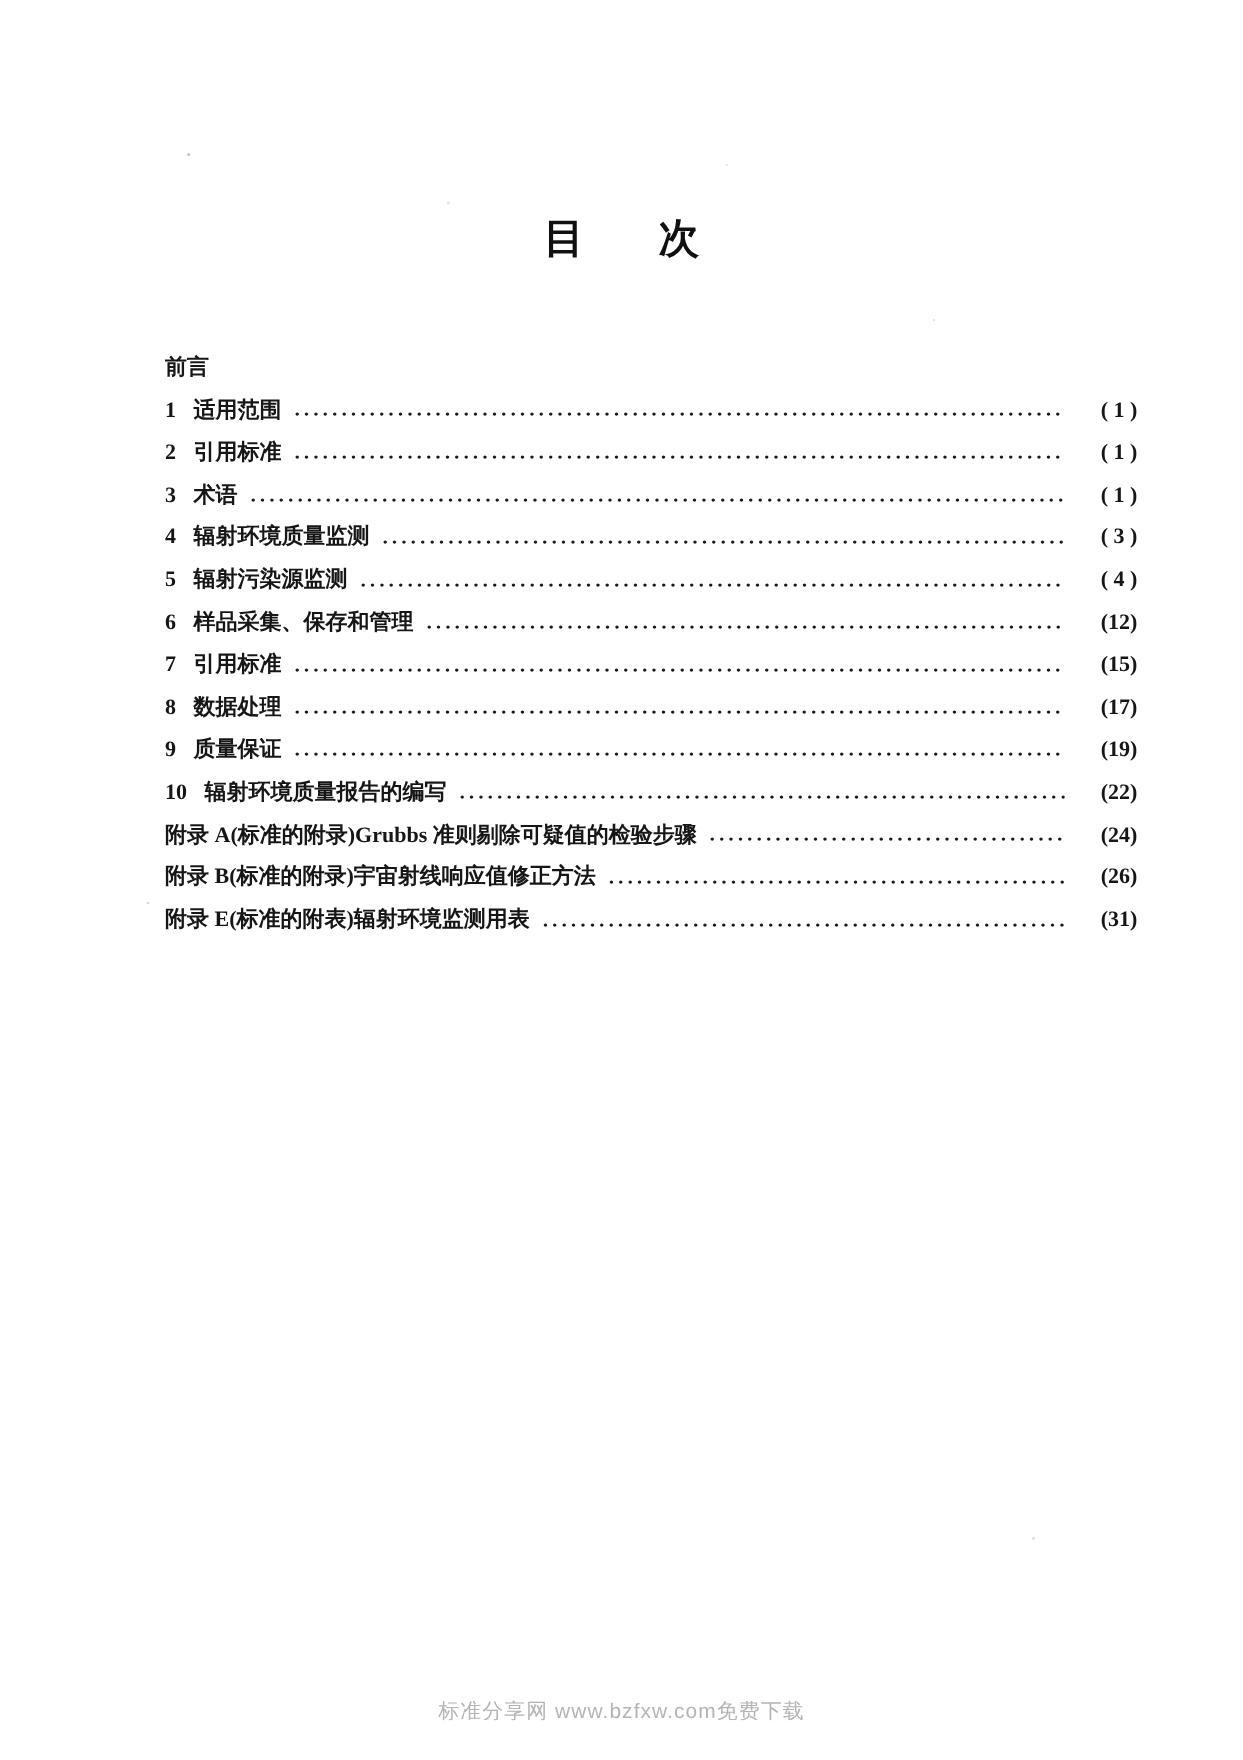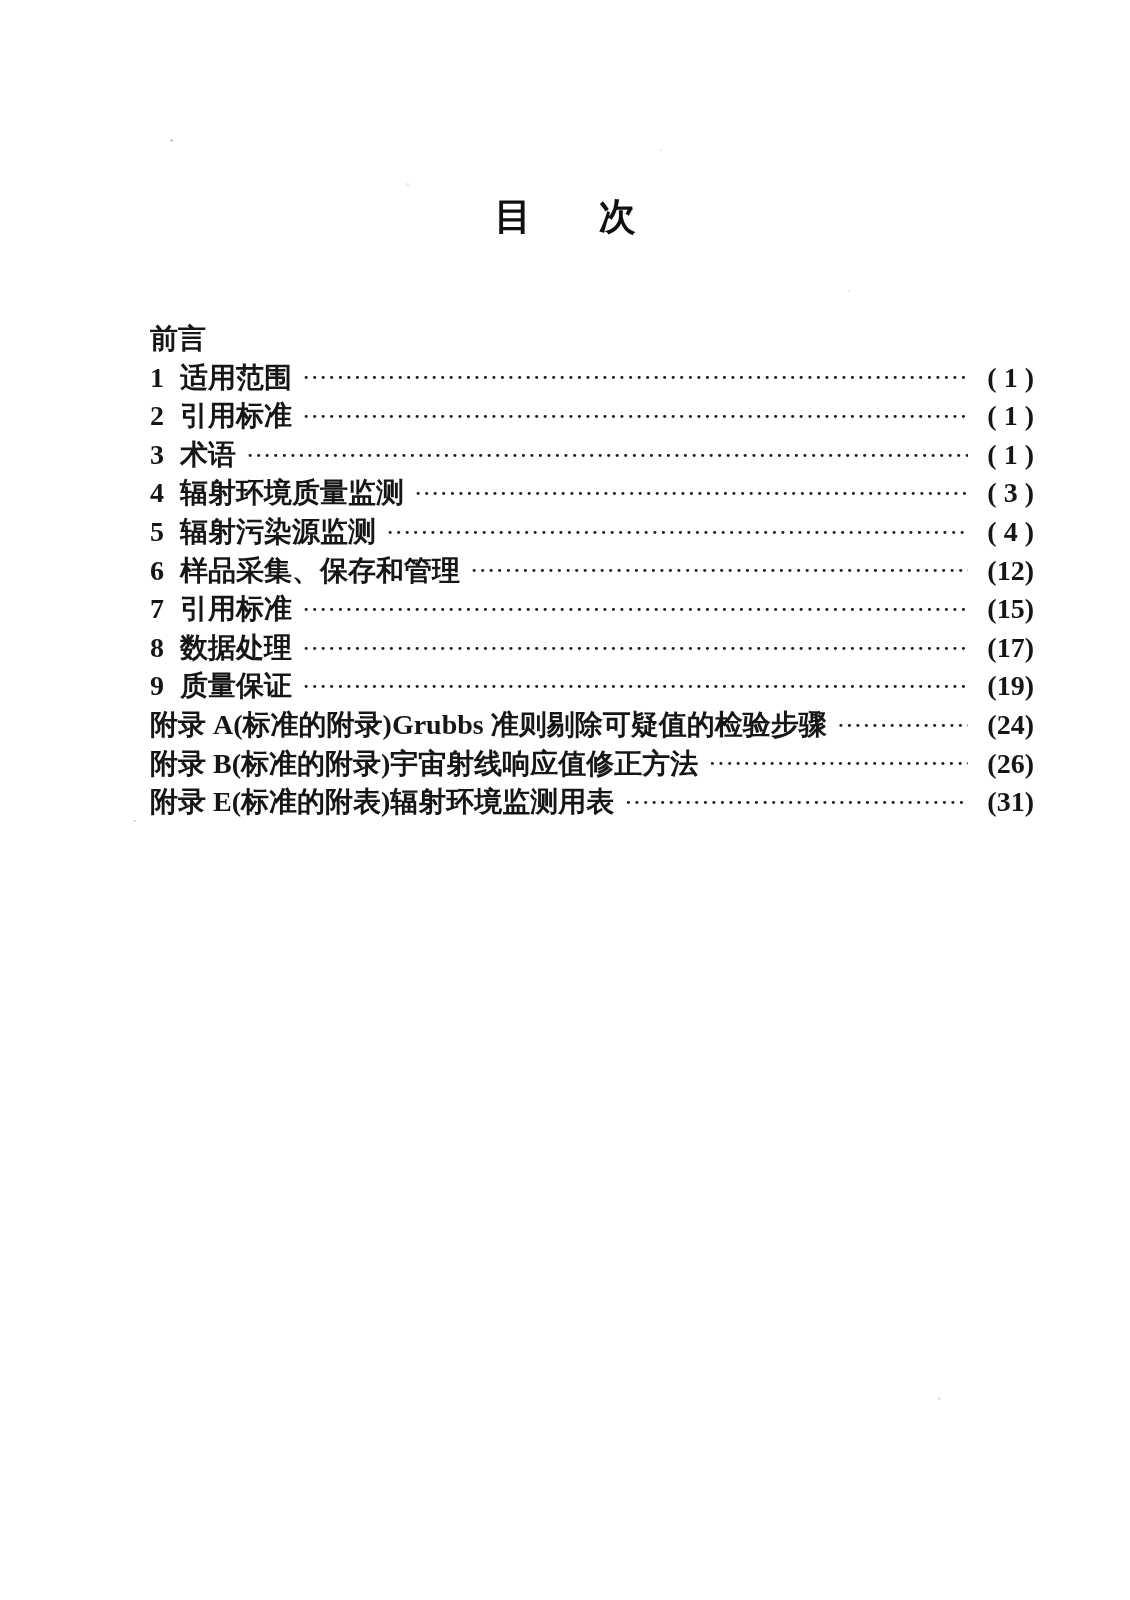--- a/index.html
+++ b/index.html
@@ -30,21 +30,21 @@
   .toc {
     position: absolute;
     top: 320px;
     left: 150px;
     right: 96px;
   }
   .toc-row {
     display: flex;
     align-items: baseline;
     height: 38.6px;
-    font-size: 28px;
+    font-size: 20px;
     font-weight: 600;
     white-space: nowrap;
   }
   .toc-num {
     flex: 0 0 auto;
     margin-right: 16px;
   }
   .toc-label {
     flex: 0 0 auto;
   }
@@ -169,20 +169,27 @@
   </div>
 
   <div class="toc-row">
     <span class="toc-num">9</span>
     <span class="toc-label">质量保证</span>
 
     <span class="leader"></span>
     <span class="toc-page">(19)</span>
   </div>
 
+  <div class="toc-row">
+    <span class="toc-num">10</span>
+    <span class="toc-label">辐射环境质量报告的编写</span>
+
+    <span class="leader"></span>
+    <span class="toc-page">(22)</span>
+  </div>
 
   <div class="toc-row">
 
     <span class="toc-label">附录 A(标准的附录)</span>
     <span class="toc-label2">Grubbs 准则剔除可疑值的检验步骤</span>
     <span class="leader"></span>
     <span class="toc-page">(24)</span>
   </div>
 
   <div class="toc-row">
@@ -197,20 +204,21 @@
 
   <div class="toc-row">
 
     <span class="toc-label">附录 E(标准的附表)</span>
     <span class="toc-label2">辐射环境监测用表</span>
     <span class="leader"></span>
     <span class="toc-page">(31)</span>
   </div>
 </div>
 
+  <div class="footer">标准分享网 www.bzfxw.com免费下载</div>
 
   <div class="speck" style="left:170px; top:139px; width:3px; height:3px;"></div>
   <div class="speck" style="left:406px; top:183px; width:3px; height:3px; opacity:0.25;"></div>
   <div class="speck" style="left:848px; top:290px; width:2px; height:2px; opacity:0.3;"></div>
   <div class="speck" style="left:133px; top:820px; width:3px; height:2px; opacity:0.4;"></div>
   <div class="speck" style="left:938px; top:1397px; width:3px; height:3px; opacity:0.3;"></div>
   <div class="speck" style="left:660px; top:149px; width:2px; height:2px; opacity:0.3;"></div>
 </div>
 
 </body></html>

